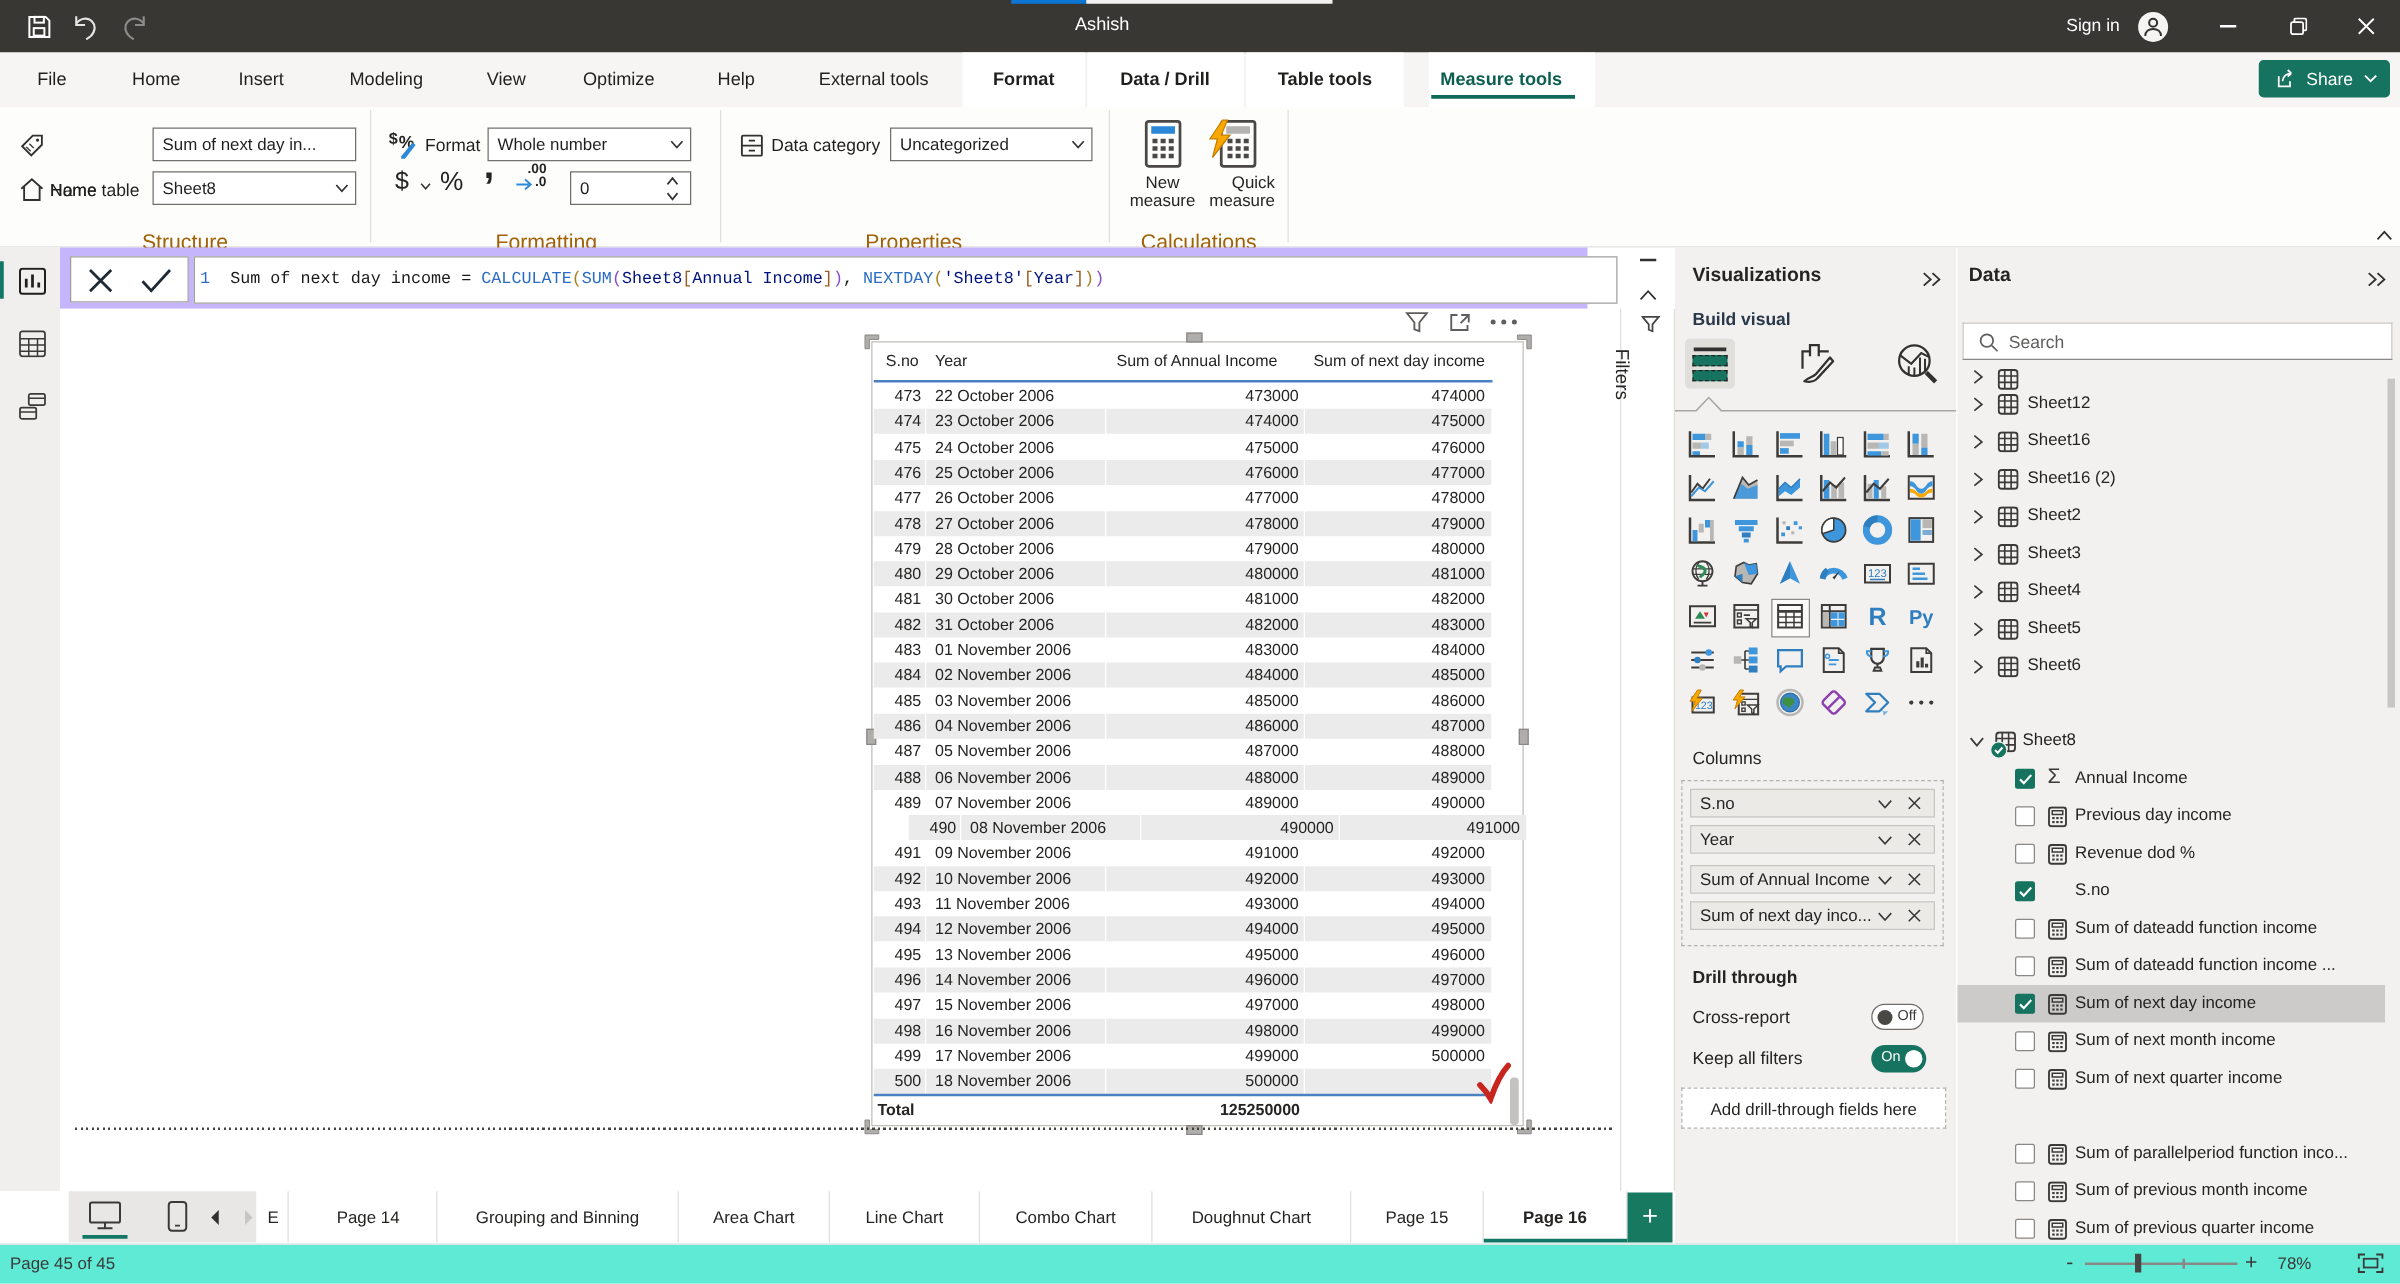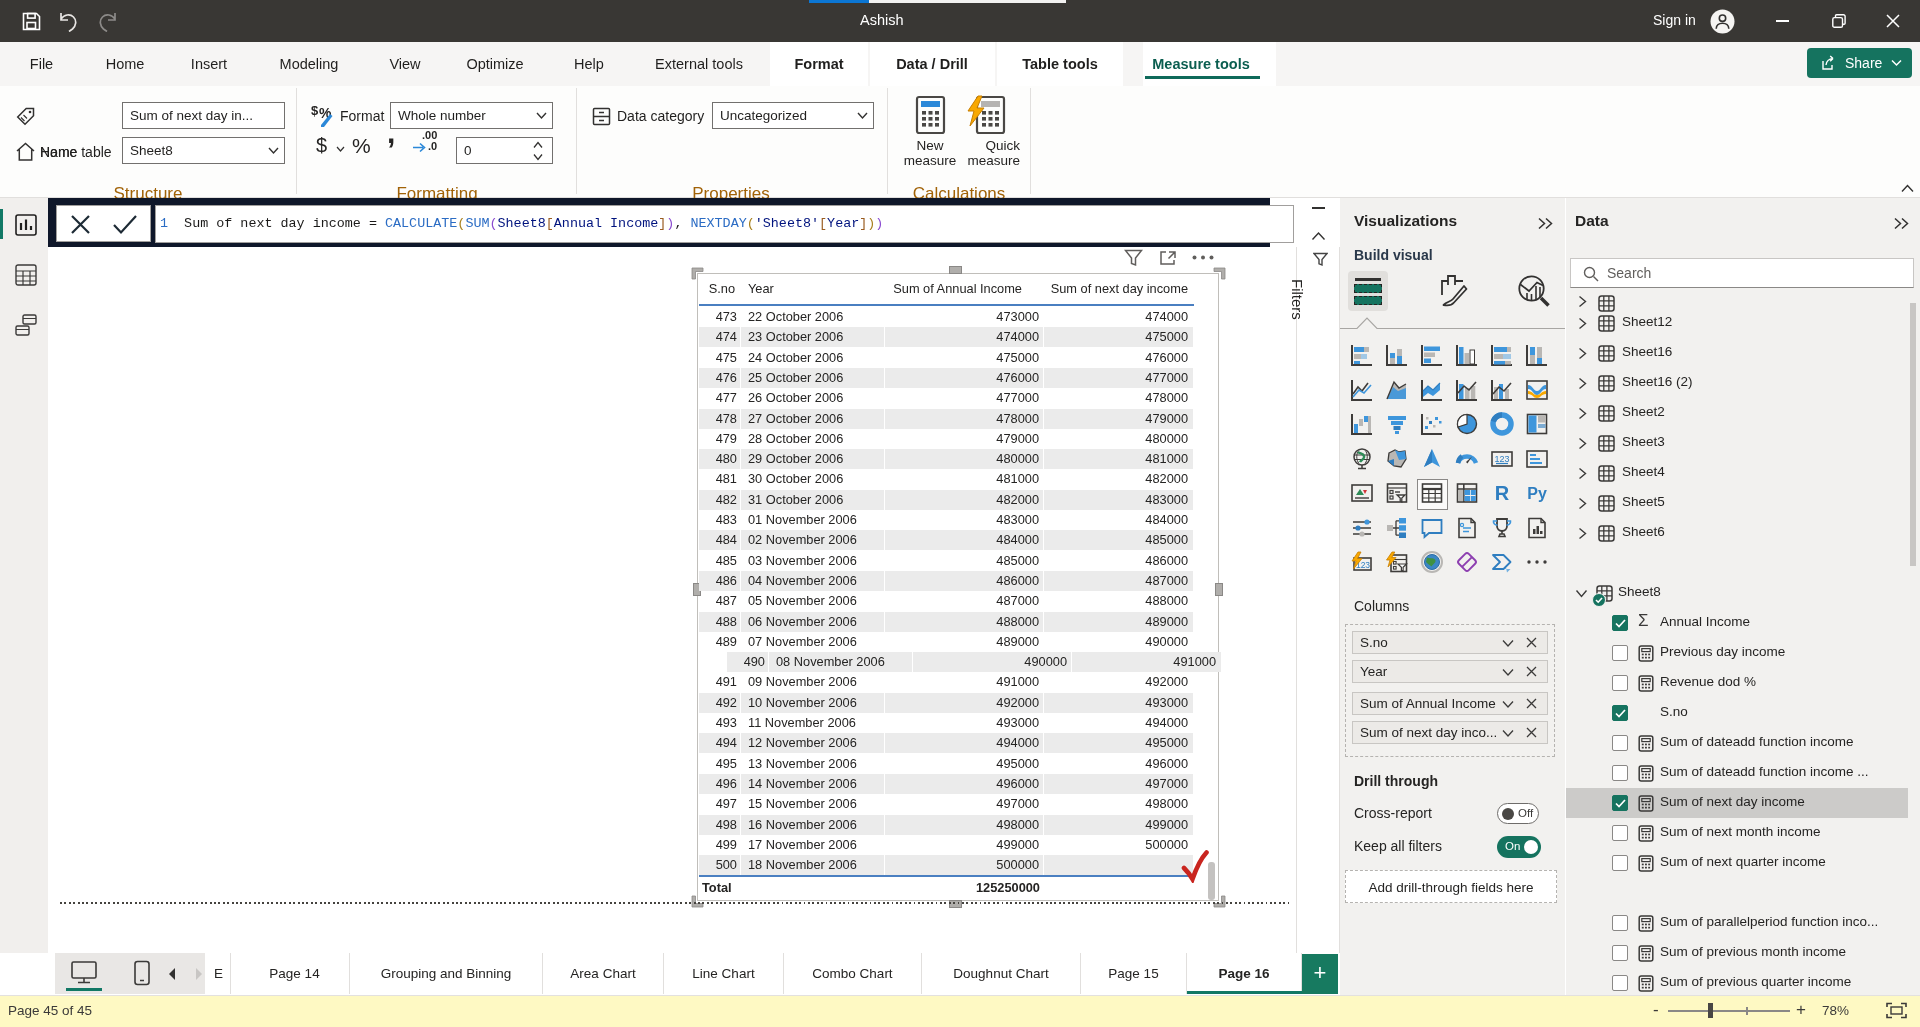--- a/index.html
+++ b/index.html
@@ -15,21 +15,21 @@
 .menuitem{position:absolute;top:0;height:44px;line-height:44px;font-size:14.5px;color:#201f1e;text-align:center;}
 .ctxblock{position:absolute;top:0;height:44px;background:#ffffff;}
 #sharebtn{position:absolute;left:1807px;top:6px;width:105px;height:30px;background:#15735f;border-radius:4px;color:#fff;font-size:14px;line-height:30px;}
 
 #ribbon{position:absolute;left:0;top:86px;width:1920px;height:112px;background:#fdfdfc;border-bottom:1px solid #e1dfdd;}
 .rsep{position:absolute;top:2px;width:1px;height:106px;background:#e1dfdd;}
 .rlabel{position:absolute;top:98px;font-size:17px;color:#a16207;text-align:center;width:120px;}
 .rfield{position:absolute;height:27px;background:#fff;border:1px solid #72706e;font-size:13.5px;color:#201f1e;line-height:25px;padding-left:7px;}
 .rtext{position:absolute;font-size:14px;color:#201f1e;}
 
-#fbar{position:absolute;left:48px;top:198px;width:1222px;height:49px;background:#0f172a;}
+#fbar{position:absolute;left:48px;top:198px;width:1222px;height:49px;background:#c4b5fd;}
 #fbox1{position:absolute;left:8px;top:7px;width:95px;height:37px;border:1px solid #a19f9d;background:#fff;}
 #fbox2{position:absolute;left:107px;top:7px;width:1139px;padding-left:4px;height:38px;border:1px solid #a19f9d;background:#fff;font-family:"Liberation Mono",monospace;font-size:13.4px;line-height:36px;white-space:pre;}
 
 #rail{position:absolute;left:0;top:198px;width:48px;height:755px;background:#f1efed;}
 
 #canvas{position:absolute;left:48px;top:247px;width:1248px;height:706px;background:#fff;}
 
 #filtersbar{position:absolute;left:1296px;top:247px;width:44px;height:706px;background:#fff;border-left:1px solid #e1dfdd;border-right:1px solid #e1dfdd;}
 #filtersbar .vtext{position:absolute;left:9px;top:32px;font-size:15px;color:#252423;transform:rotate(90deg);transform-origin:left top;white-space:nowrap;}
 
@@ -45,21 +45,21 @@
 .gray .c1,.gray .c2,.gray .c3,.gray .c4{background:#ebebeb;}
 
 .fldrow{position:absolute;left:0;width:354px;height:30px;font-size:13.5px;color:#252423;}
 .shrow{position:absolute;left:0;width:354px;height:30px;font-size:13.5px;color:#252423;}
 .cbx{position:absolute;left:46px;top:7px;width:16px;height:16px;border:1px solid #8a8886;border-radius:2px;background:#fff;}
 .cbx.on{background:#15735f;border-color:#15735f;}
 
 #tabbar{position:absolute;left:0;top:953px;width:1340px;height:42px;background:#fff;}
 .ptab{position:absolute;top:0;height:41px;line-height:41px;text-align:center;font-size:13.5px;color:#252423;border-right:1px solid #e1dfdd;}
 
-#statusbar{position:absolute;left:0;top:995px;width:1920px;height:32px;background:#fef9c3;border-top:1px solid #e3e1df;font-size:13.5px;color:#3b3a39;}
+#statusbar{position:absolute;left:0;top:995px;width:1920px;height:32px;background:#5eead4;border-top:1px solid #e3e1df;font-size:13.5px;color:#3b3a39;}
 svg{display:block;}
 </style></head><body>
 
 <div id="titlebar">
  <svg class="abs" style="left:22px;top:12px" width="19" height="19" viewBox="0 0 19 19">
   <path d="M1.5 1.5 h13 l3 3 v13 h-16 z" fill="none" stroke="#fff" stroke-width="1.6"></path>
   <rect x="5" y="10.5" width="8.5" height="6" fill="none" stroke="#fff" stroke-width="1.6"></rect>
   <rect x="5.6" y="1.5" width="7.5" height="4.6" fill="none" stroke="#fff" stroke-width="1.6"></rect>
  </svg>
  <svg class="abs" style="left:58px;top:11px" width="22" height="21" viewBox="0 0 22 21">

